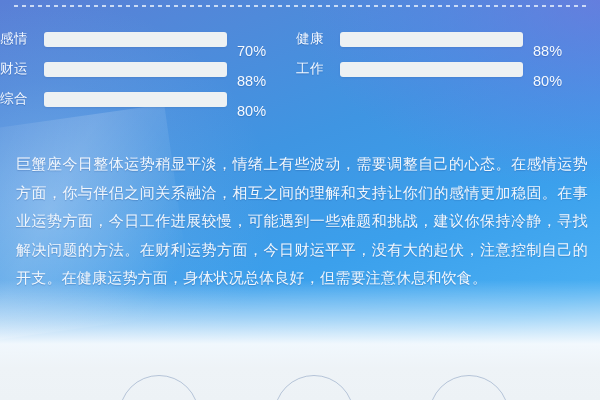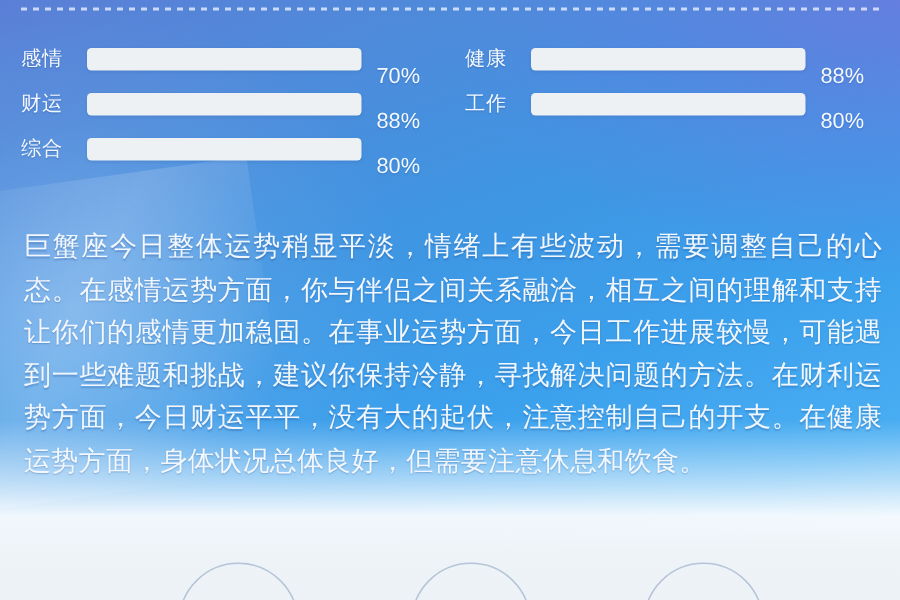--- a/index.html
+++ b/index.html
@@ -81,21 +81,20 @@
     width: 600px;
     display: grid;
     grid-template-columns: 290px 290px;
     column-gap: 6px;
     row-gap: 0px;
   }
   .stat-row {
     display: flex;
     align-items: center;
     height: 30px;
-    padding-left: 14px;
     box-sizing: border-box;
   }
   .stat-label {
     width: 44px;
     flex: 0 0 44px;
     font-size: 13.5px;
     color: #f3f8ff;
     letter-spacing: 0.5px;
     text-shadow: 0 1px 1px rgba(30,70,140,0.35);
     white-space: nowrap;
@@ -121,21 +120,21 @@
     white-space: nowrap;
     margin-top: 24px;
   }
 
   
   #horoscope-text {
     position: absolute;
     left: 16px;
     top: 150px;
     width: 572px;
-    font-size: 18px;
+    font-size: 15px;
     line-height: 28.5px;
     color: #f2f7fd;
     text-shadow: 0 1px 1px rgba(30,70,140,0.30);
     text-align: justify;
     letter-spacing: 0.2px;
   }
 
   
   .deco-circle {
     position: absolute;

